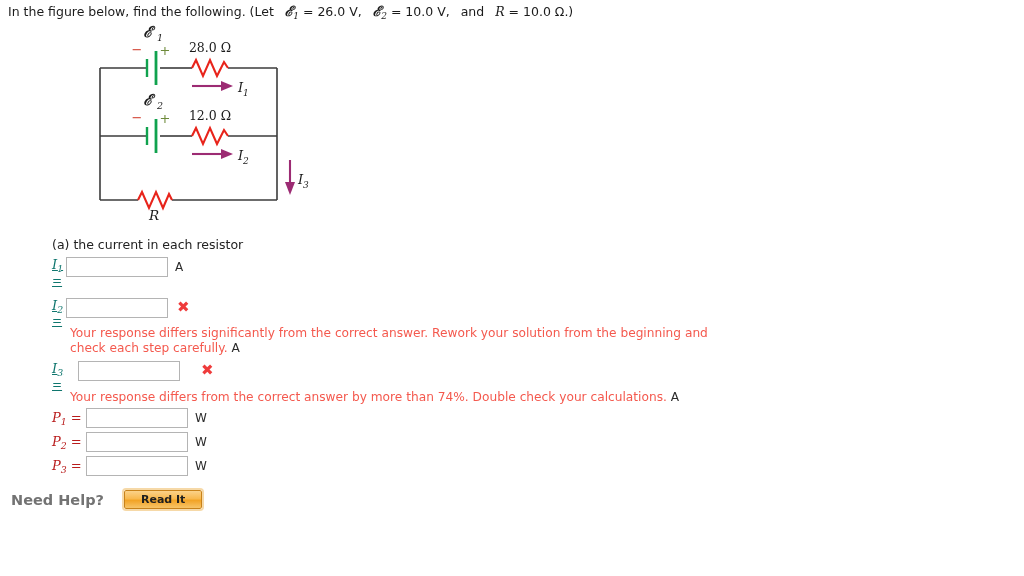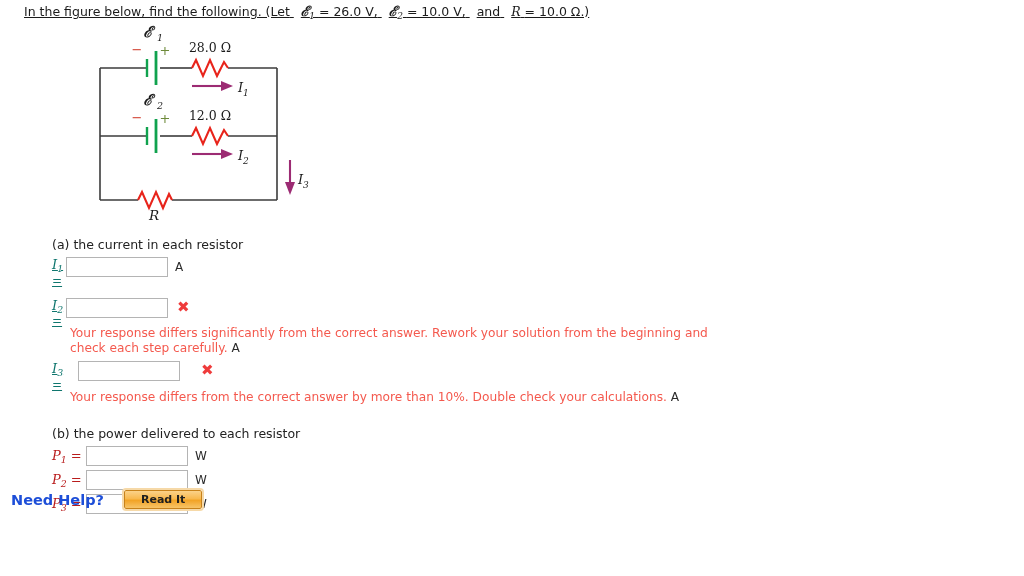--- a/index.html
+++ b/index.html
@@ -12,27 +12,26 @@
     height: 576px;
     position: relative;
     font-family: "DejaVu Sans", "Liberation Sans", sans-serif;
     color: #222222;
     overflow: hidden;
   }
 
   
   #prompt {
     position: absolute;
-    left: 24px;
+    left: 8px;
     top: 3px;
     font-size: 12.5px;
     line-height: 16px;
     white-space: nowrap;
     color: #1b1b1b;
-    text-decoration: underline;
   }
   .mvar {
     font-family: "DejaVu Serif", "Liberation Serif", serif;
     font-style: italic;
   }
   .emf {
     font-family: "DejaVu Serif", "Liberation Serif", serif;
     font-style: italic;
     font-weight: bold;
     font-size: 14px;
@@ -153,21 +152,21 @@
 
   
   #needhelp {
     position: absolute;
     left: 11px;
     top: 490px;
     display: flex;
     align-items: center;
   }
   #needhelp .nh-text {
-    color: #1d4ed8;
+    color: #737373;
     font-weight: bold;
     font-size: 14.5px;
     font-family: "DejaVu Sans", "Liberation Sans", sans-serif;
     letter-spacing: 0px;
   }
   .readit {
     margin-left: 20px;
     background: linear-gradient(180deg, #fbd28a 0%, #f8b94f 45%, #f2a326 55%, #f7c468 100%);
     border: 1px solid #c8821a;
     outline: 2px solid #f6d9a8;
@@ -302,25 +301,24 @@
     <div class="ilabel">
       <span>I</span><span class="sub">3</span>
       <span class="eq">=</span>
     </div>
     <div class="fieldwrap">
       <input class="ansbox" type="text" value="" style="">
     </div>
     <div class="xmark">✖</div>
   </div>
   <div class="feedback" style="margin-left:70px;">
-    <span>Your response differs from the correct answer by more than 10%. Double check your calculations.</span>
+    <span>Your response differs from the correct answer by more than 74%. Double check your calculations.</span>
     <span class="fu">A</span>
   </div>
 
-  <div class="sechead" style="margin-top:21px;">(b) the power delivered to each resistor</div>
 
   <div class="prow">
     <div class="plabel">
       <span>P</span><span class="sub">1</span>
       <span class="eqp">=</span>
     </div>
     <input class="ansbox" type="text" value="" style="">
     <div class="unit" style="padding-top:0;">W</div>
   </div>
 

